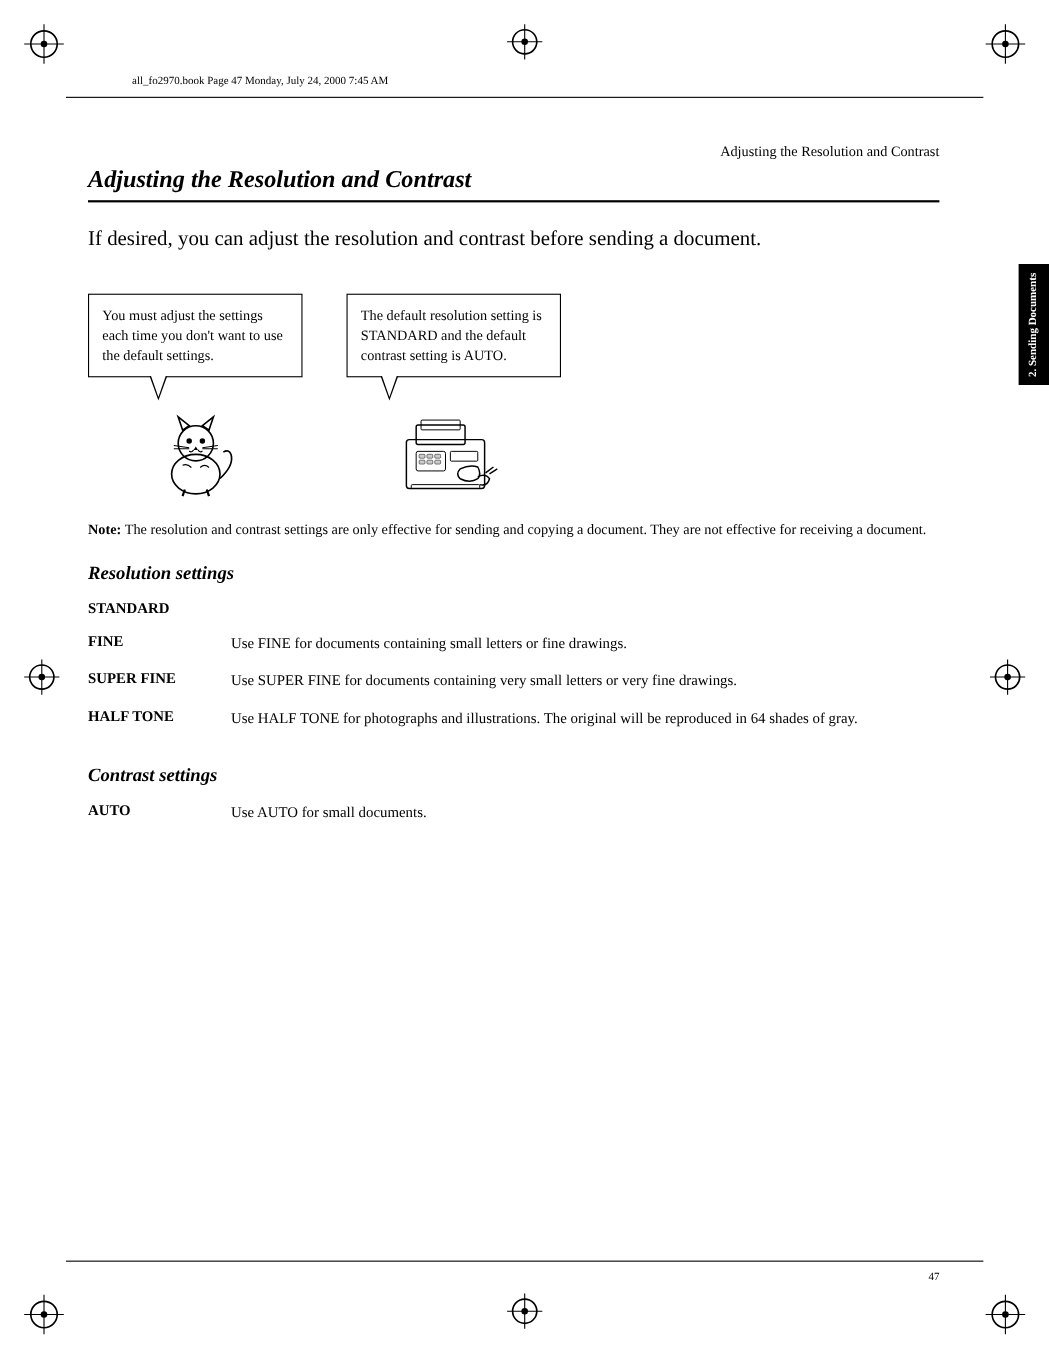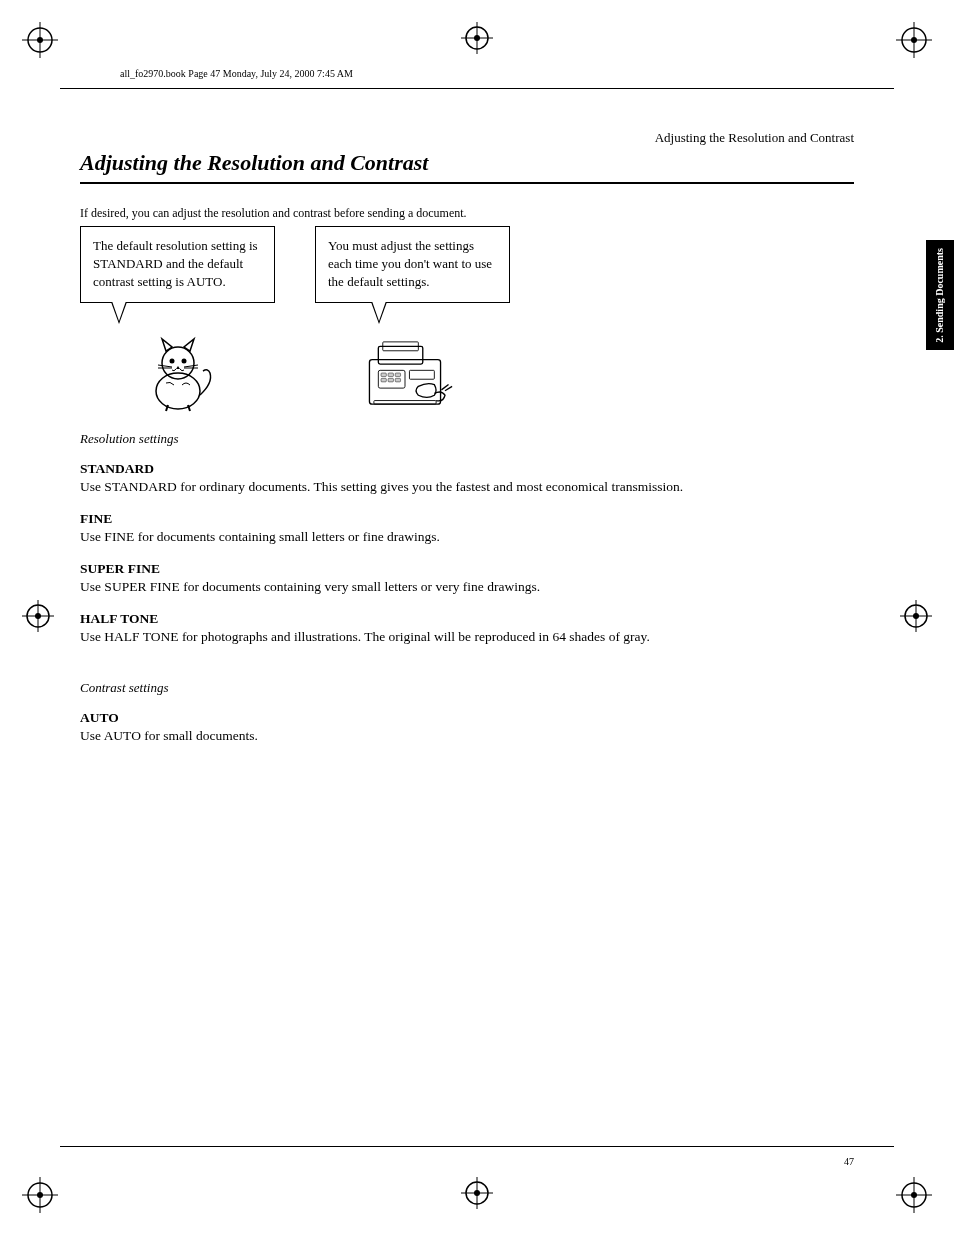--- a/index.html
+++ b/index.html
@@ -109,23 +109,23 @@
       font-size: 22px;
       font-weight: bold;
       font-style: italic;
       margin-bottom: 20px;
       border-bottom: 2px solid #000;
       padding-bottom: 6px;
     }
 
     
     .intro-para {
-      font-size: 12px;
+      font-size: 19px;
       line-height: 1.5;
-      margin-bottom: 4px;
+      margin-bottom: 34px;
       font-family: Liberation Serif, serif;
     }
 
     
     .bubbles-row {
       display: flex;
       gap: 40px;
       margin-bottom: 10px;
       align-items: flex-start;
     }
@@ -228,37 +228,36 @@
       font-size: 13px;
       line-height: 1.5;
       margin-bottom: 20px;
     }
     .note-para strong {
       font-weight: bold;
     }
 
     
     .section-heading {
-      font-size: 13px;
-      font-weight: normal;
+      font-size: 17px;
+      font-weight: bold;
       font-style: italic;
       margin-bottom: 14px;
       margin-top: 4px;
     }
 
     
     .def-table {
       width: 100%;
       margin-bottom: 18px;
     }
     .def-row {
       display: flex;
       margin-bottom: 14px;
       align-items: flex-start;
-      flex-direction: column;
     }
     .def-term {
       width: 130px;
       min-width: 130px;
       font-size: 13.5px;
       font-weight: bold;
       padding-top: 0;
     }
     .def-desc {
       flex: 1;
@@ -370,22 +369,22 @@
     <span class="side-tab-text">2. Sending Documents</span>
   </div>
 
   <div class="content">
 
     <div class="main-heading">Adjusting the Resolution and Contrast</div>
 
     <p class="intro-para">If desired, you can adjust the resolution and contrast before sending a document.</p>
 
     <div class="bubbles-row">
+      <div class="speech-bubble bubble-right">You must adjust the settings each time you don't want to use the default settings.</div>
       <div class="speech-bubble bubble-left">The default resolution setting is STANDARD and the default contrast setting is AUTO.</div>
-      <div class="speech-bubble bubble-right">You must adjust the settings each time you don't want to use the default settings.</div>
     </div>
 
     <div class="illustrations">
       <div class="illus-left">
 
         <svg class="cat-figure" viewBox="0 0 80 90" xmlns="http://www.w3.org/2000/svg">
 
           <ellipse cx="40" cy="68" rx="22" ry="18" fill="none" stroke="#000" stroke-width="1.5"></ellipse>
 
           <circle cx="40" cy="40" r="16" fill="none" stroke="#000" stroke-width="1.5"></circle>
@@ -440,27 +439,29 @@
 
           <rect x="20" y="76" width="70" height="4" rx="1" fill="none" stroke="#000" stroke-width="1"></rect>
 
           <path d="M88,68 Q96,64 100,70 Q98,78 90,76" fill="none" stroke="#000" stroke-width="1.5"></path>
           <line x1="96" y1="64" x2="104" y2="58" stroke="#000" stroke-width="1.5"></line>
           <line x1="100" y1="65" x2="108" y2="60" stroke="#000" stroke-width="1.5"></line>
         </svg>
       </div>
     </div>
 
+    <p class="note-para">
+      <strong>Note:</strong><span> The resolution and contrast settings are only effective for sending and copying a document. They are not effective for receiving a document.</span>
+    </p>
 
     <div class="section-heading">Resolution settings</div>
 
     <div class="def-table">
       <div class="def-row">
         <div class="def-term">STANDARD</div>
-        <div class="def-desc">Use STANDARD for ordinary documents. This setting gives you the fastest and most economical transmission.</div>
       </div>
       <div class="def-row">
         <div class="def-term">FINE</div>
         <div class="def-desc">Use FINE for documents containing small letters or fine drawings.</div>
       </div>
       <div class="def-row">
         <div class="def-term">SUPER FINE</div>
         <div class="def-desc">Use SUPER FINE for documents containing very small letters or very fine drawings.</div>
       </div>
       <div class="def-row">

